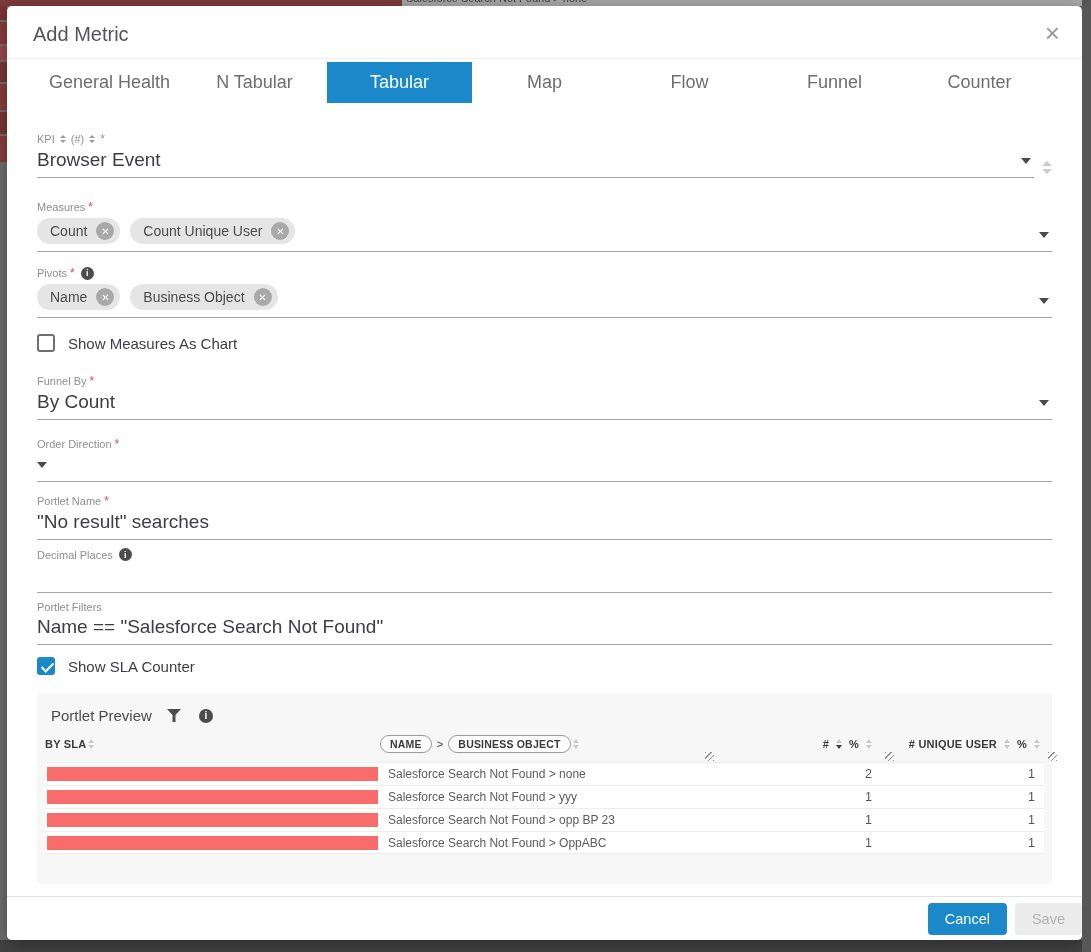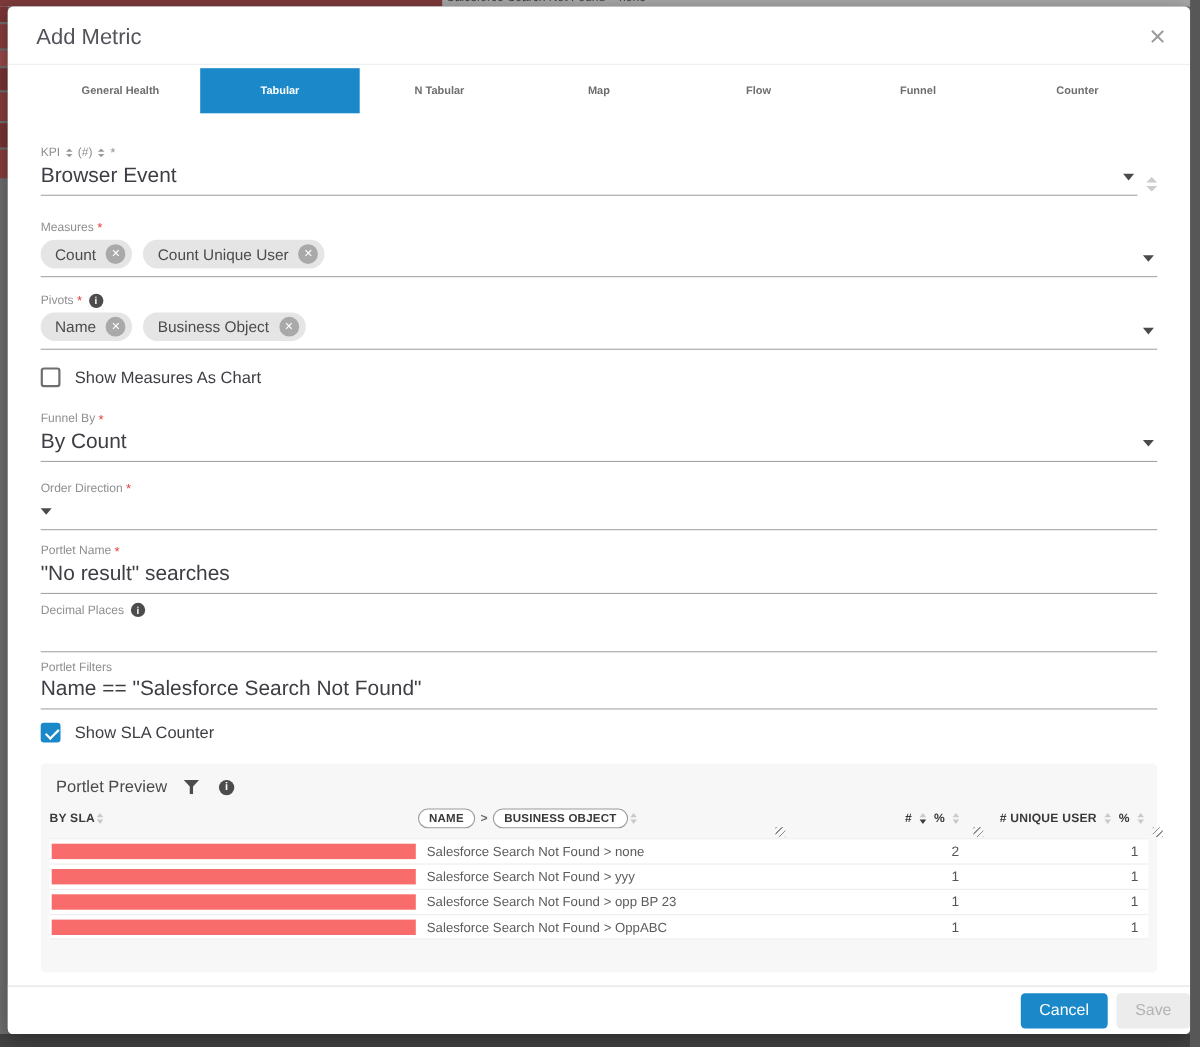--- a/index.html
+++ b/index.html
@@ -24,21 +24,21 @@
     position:absolute; left:7px; top:6px; width:1075px; height:934px;
     background:#ffffff; border-radius:5px; overflow:hidden;
     box-shadow:0 4px 18px rgba(0,0,0,.35);
   }
   .modal-header { position:relative; height:53px; padding:17px 26px 0; border-bottom:1px solid #efefef; }
   .modal-title { font-size:20px; color:#53535b; }
   .close-btn { position:absolute; right:22px; top:14px; font-size:26px; line-height:26px; color:#9b9b9b; cursor:pointer; }
 
   
   .tabbar { margin:3px 30px 0; display:grid; grid-template-columns:repeat(7,1fr); height:41px; }
-  .tab { display:flex; align-items:center; justify-content:center; font-size:10px; font-weight:bold; color:#6e6e6e; cursor:pointer; }
+  .tab { display:flex; align-items:center; justify-content:center; font-size:18px; font-weight:normal; color:#6e6e6e; cursor:pointer; }
   .tab.active { background:var(--accent); color:#ffffff; }
 
   
   .form { padding:0 30px; position:relative; }
   .field-label { display:flex; align-items:center; gap:3px; font-size:11px; color:#8f8f8f; margin-bottom:4px; }
   .req { color:var(--red-required); font-size:12px; }
   .req-gray { color:#9e9494; font-size:12px; }
   .field-line { display:flex; align-items:flex-end; border-bottom:1px solid #a5a5a5; padding-bottom:7px; min-height:27px; }
   .field-value { flex:1; font-size:19px; color:#3d3d44; line-height:20px; min-height:20px; }
   .caret { width:0; height:0; border-left:5px solid transparent; border-right:5px solid transparent; border-top:6px solid #4a4a4a; margin:0 3px 6px 0; }
@@ -133,22 +133,22 @@
 
 <div class="modal">
 
   <div class="modal-header">
     <div class="modal-title">Add Metric</div>
     <div class="close-btn">×</div>
   </div>
 
   <div class="tabbar" id="tabbar">
       <div class="tab">General Health</div>
+      <div class="tab">N Tabular</div>
       <div class="tab active">Tabular</div>
-      <div class="tab">N Tabular</div>
       <div class="tab">Map</div>
       <div class="tab">Flow</div>
       <div class="tab">Funnel</div>
       <div class="tab">Counter</div>
     </div>
 
   <div class="form">
 
     <div class="field f-kpi">
       <div class="field-label">

